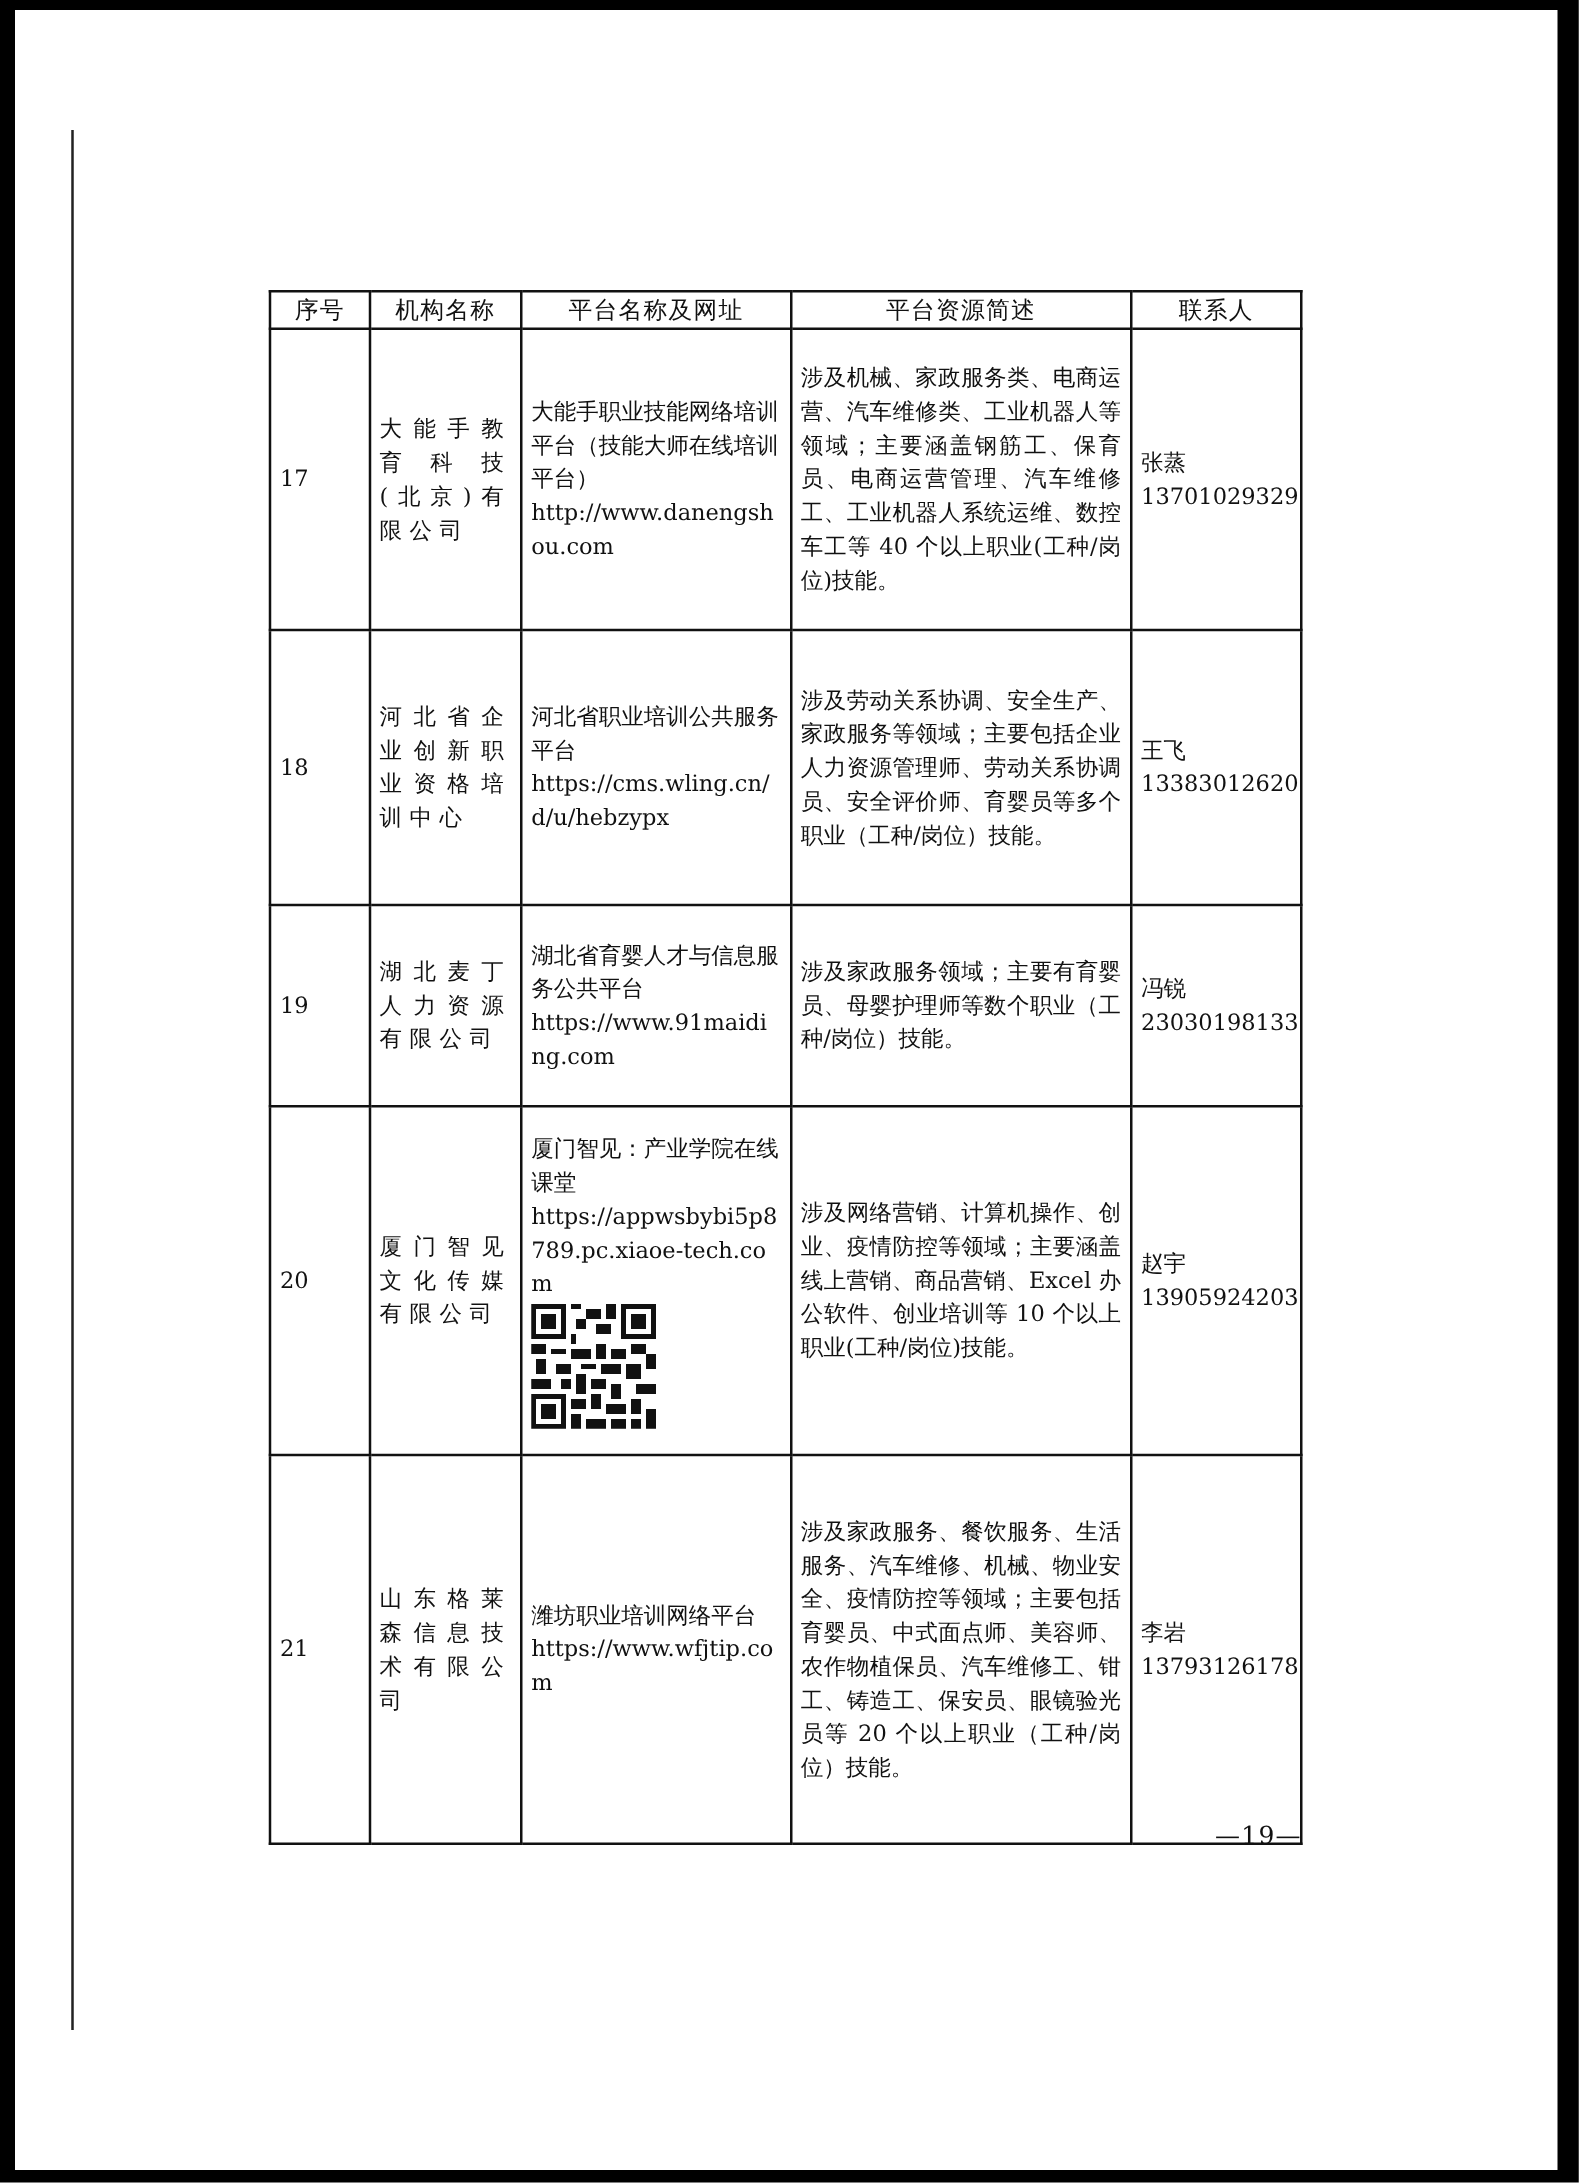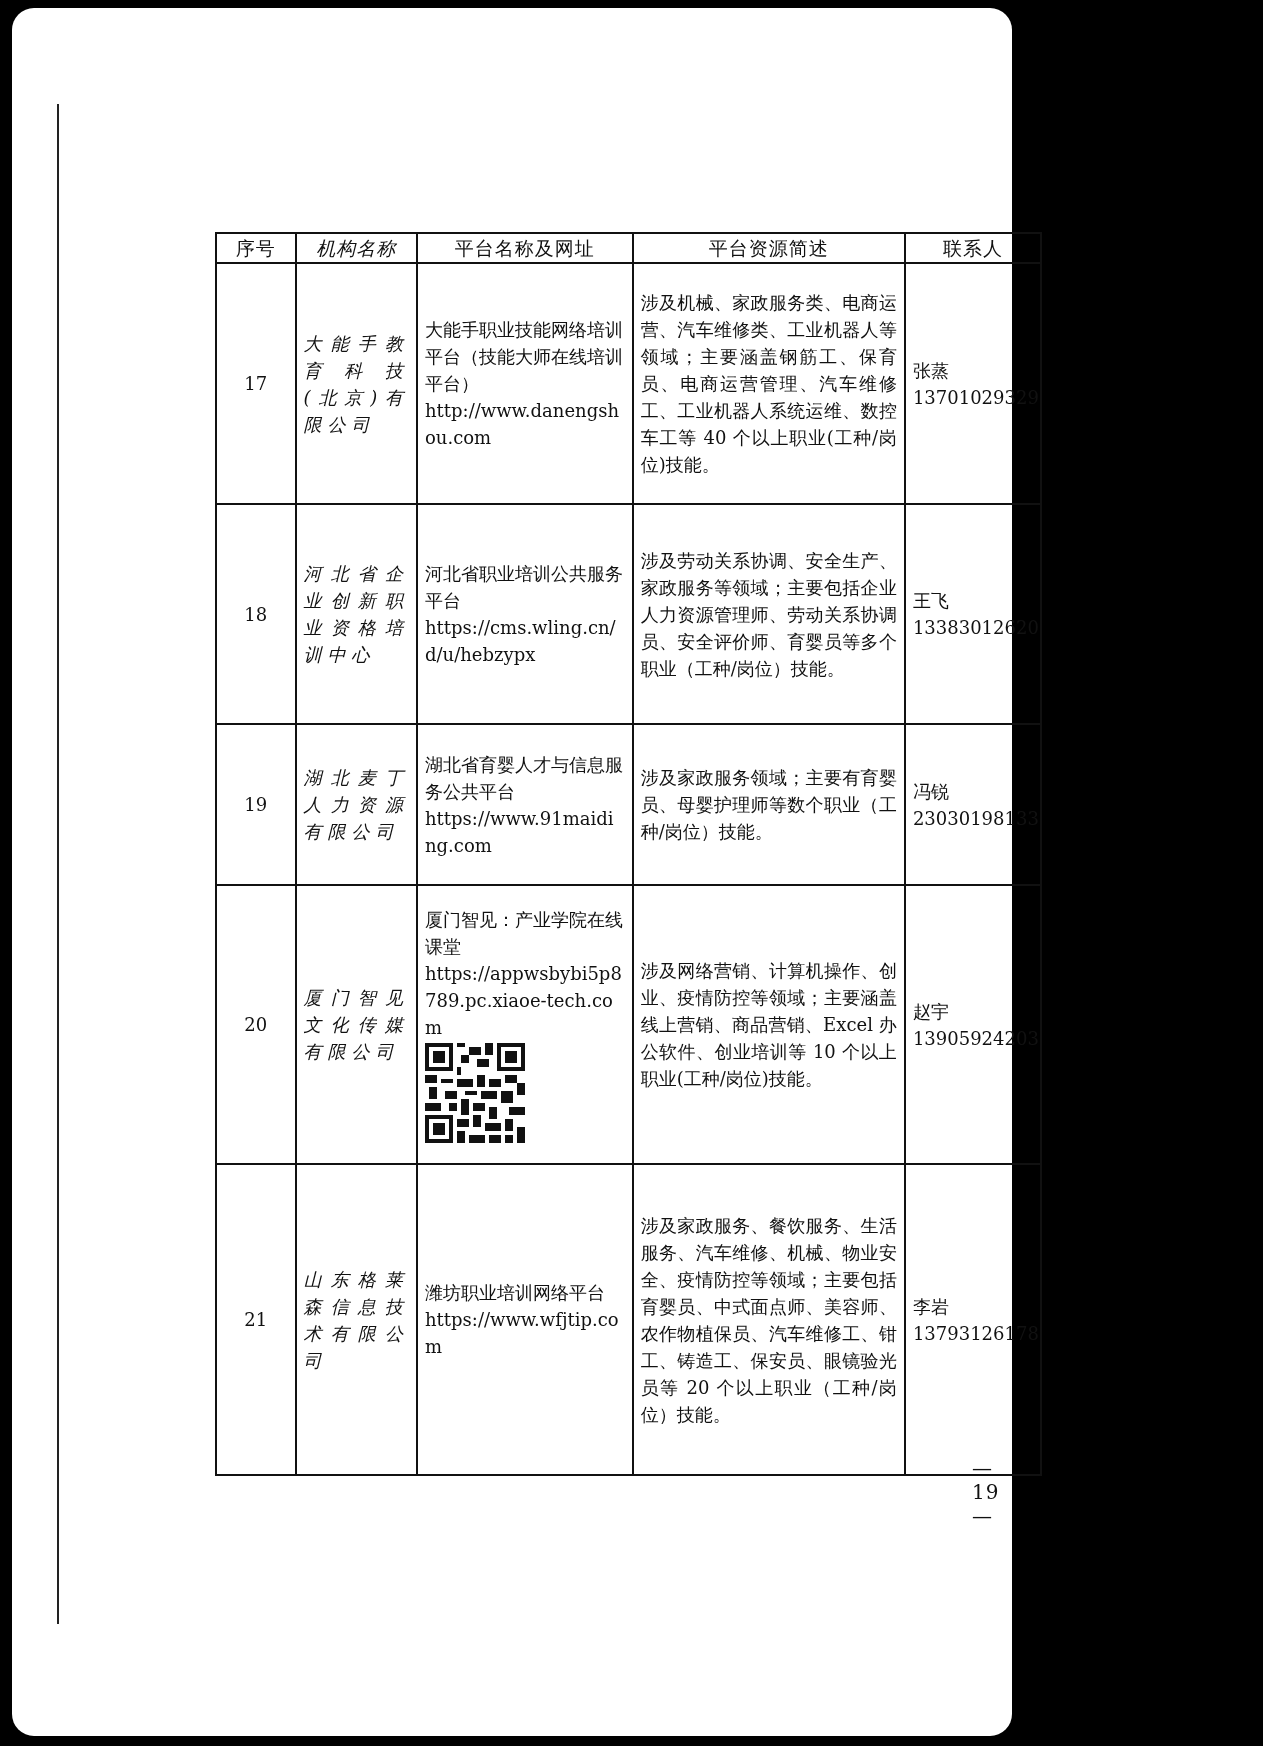--- a/index.html
+++ b/index.html
@@ -2,45 +2,44 @@
 <html><head>
 <meta charset="utf-8">
 <style>
   html, body { margin:0; padding:0; }
   body {
     width:1263px; height:1746px; background:#000; position:relative; overflow:hidden;
     font-family: "DejaVu Serif", "Liberation Serif", serif;
     color:#111;
   }
   .page {
-    position:absolute; left:12px; top:8px; width:1000px; height:1728px;
+    position:absolute; left:12px; top:8px; width:1234px; height:1728px;
     background:#fff;
-    border-radius:22px;
   }
   .margin-line {
     position:absolute; left:45px; top:96px; width:2px; height:1520px; background:#222;
   }
   table.grid {
     position:absolute; left:203px; top:224px;
     border-collapse:collapse; table-layout:fixed;
     width:827px;
   }
   table.grid td, table.grid th {
     border:2px solid #111;
     vertical-align:middle;
     font-weight:normal;
     font-size:18px;
     line-height:27px;
     padding:0 7px;
   }
   table.grid th {
     height:28px; font-size:19px; letter-spacing:1px; text-align:center; padding:0 4px;
   }
-  .c-no { width:66px; text-align:center; }
-  .c-org { width:106px; letter-spacing:6px; text-align:justify;font-style:italic; }
+  .c-no { width:66px; text-align:left; }
+  .c-org { width:106px; letter-spacing:6px; text-align:justify; }
   .c-plat { width:196px; word-break:break-all; }
   .c-desc { width:250px; text-align:justify; word-break:break-all; }
   .c-contact { width:120px; }
   .contact-name, .contact-phone { display:block; }
   .qr {
     width:100px; height:100px; margin-top:2px; display:block;
   }
   .pagenum {
     position:absolute; left:960px; top:1448px; font-size:20px; letter-spacing:1px;
   }

